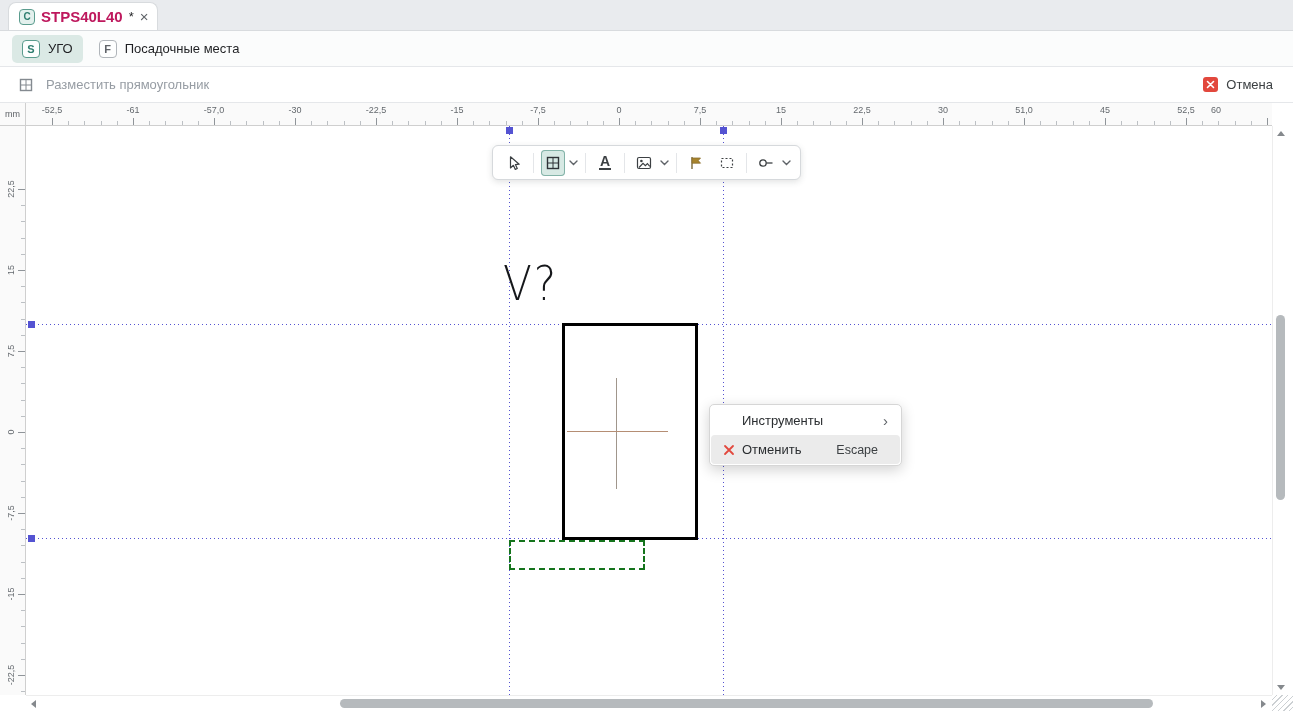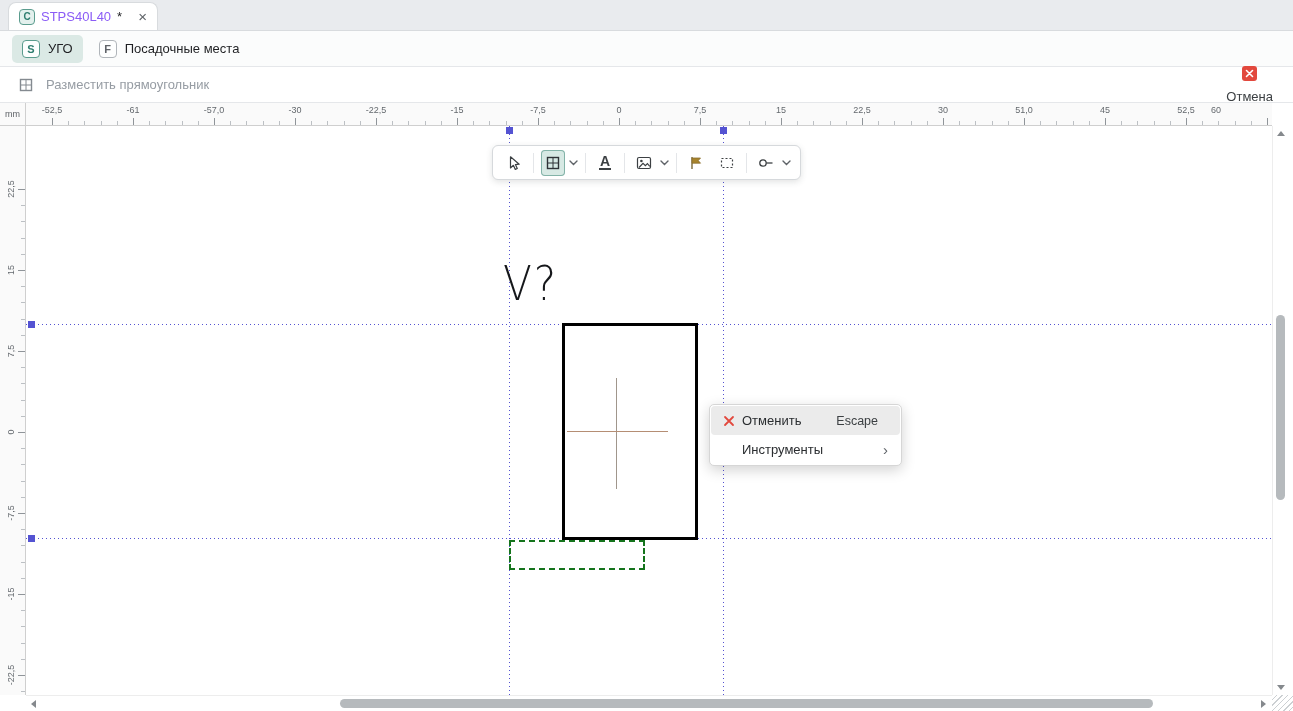--- a/index.html
+++ b/index.html
@@ -4,35 +4,35 @@
 <style>
   * { box-sizing: border-box; margin: 0; padding: 0; }
   body { font-family: "Liberation Sans", sans-serif; background: #fff; }
   .app { position: relative; width: 1293px; height: 711px; overflow: hidden; background: #fff; color: #3c4043; font-size: 13px; }
 
   
   .tabbar { position: absolute; left: 0; top: 0; width: 100%; height: 31px; background: #e9ebee; border-bottom: 1px solid #d8dbde; }
   .doc-tab { position: absolute; left: 8px; top: 2px; bottom: 0; width: 150px; background: #fff; border: 1px solid #d8dbde; border-bottom: none; border-radius: 8px 8px 0 0; display: flex; align-items: center; gap: 6px; padding: 0 10px; cursor: default; }
   .badge { display: inline-flex; align-items: center; justify-content: center; border-radius: 4px; font-weight: bold; flex: none; }
   .badge-c { width: 16px; height: 16px; font-size: 10px; color: #2e7d6f; border: 1px solid #5b9c8e; background: #e3f0ed; }
-  .doc-title { font-weight: normal; font-size: 13px; color: #8b5cf6; }
+  .doc-title { font-weight: bold; font-size: 15px; color: #be185d; }
   .dirty { color: #1f2023; }
   .tab-close { margin-left: auto; color: #5f6368; font-size: 15px; line-height: 14px; cursor: pointer; }
 
   
   .viewtabs { position: absolute; left: 0; top: 31px; width: 100%; height: 36px; background: #fbfcfc; border-bottom: 1px solid #e5e7ea; display: flex; align-items: center; padding: 0 12px; gap: 6px; }
   .viewtab { display: flex; align-items: center; gap: 8px; height: 28px; padding: 0 10px; border-radius: 5px; color: #1f2023; cursor: pointer; }
   .viewtab.active { background: #dbe9e5; }
   .badge-s { width: 18px; height: 18px; font-size: 11px; color: #2e7d6f; border: 1px solid #5b9c8e; background: #fdfefe; }
   .badge-f { width: 18px; height: 18px; font-size: 11px; color: #5f6368; border: 1px solid #b0b5ba; background: #fdfefe; }
 
   
   .actionbar { position: absolute; left: 0; top: 67px; width: 100%; height: 36px; background: #fff; border-bottom: 1px solid #e5e7ea; display: flex; align-items: center; }
   .mode { display: flex; align-items: center; gap: 12px; padding-left: 18px; color: #969ca3; }
-  .cancelbtn { margin-left: auto; display: flex; align-items: center; gap: 8px; padding-right: 20px; cursor: pointer; color: #3c4043; flex-direction: column; }
+  .cancelbtn { margin-left: auto; display: flex; align-items: center; gap: 8px; padding-right: 20px; cursor: pointer; color: #3c4043; }
   .red-x { width: 15px; height: 15px; border-radius: 3px; background: #e2483d; display: flex; align-items: center; justify-content: center; flex: none; }
 
   
   .corner { position: absolute; left: 0; top: 103px; width: 26px; height: 23px; background: #fafafa; border-right: 1px solid #cfcfcf; border-bottom: 1px solid #cfcfcf; display: flex; align-items: center; justify-content: center; font-size: 9px; color: #5f6368; }
   .hruler { position: absolute; left: 26px; top: 103px; width: 1246px; height: 23px; border-bottom: 1px solid #cfcfcf; background-color: #fafafa;
     background-image:
       repeating-linear-gradient(to right, #8f9499 0 1px, transparent 1px 81px),
       repeating-linear-gradient(to right, #bcc0c4 0 1px, transparent 1px 16.2px);
     background-size: 100% 7px, 100% 4px;
     background-position: left 26px bottom 0px, left 26px bottom 0px;
@@ -236,33 +236,33 @@
         </svg>
       </div>
       <div class="chev">
         <svg width="9" height="6" viewBox="0 0 9 6">
             <path d="M1 1 L4.5 4.5 L8 1" fill="none" stroke="#5f6368" stroke-width="1.4" stroke-linecap="round"></path>
           </svg>
       </div>
     </div>
 
     <div class="ctxmenu">
+      <div class="mi mi-sub">
+        <span class="mi-label">Инструменты</span>
+        <span class="mi-arrow">›</span>
+      </div>
       <div class="mi hl">
         <span class="mi-icon">
           <svg width="12" height="12" viewBox="0 0 12 12">
               <path d="M2 2 L10 10 M10 2 L2 10" stroke="#e2483d" stroke-width="1.8" stroke-linecap="round"></path>
             </svg>
         </span>
         <span class="mi-label">Отменить</span>
         <span class="mi-shortcut">Escape</span>
       </div>
-      <div class="mi mi-sub">
-        <span class="mi-label">Инструменты</span>
-        <span class="mi-arrow">›</span>
-      </div>
     </div>
   </div>
 
   <div class="vscroll">
     <div class="sarr up"></div>
     <div class="vthumb"></div>
     <div class="sarr down"></div>
   </div>
   <div class="hscroll">
     <div class="sarr left"></div>

